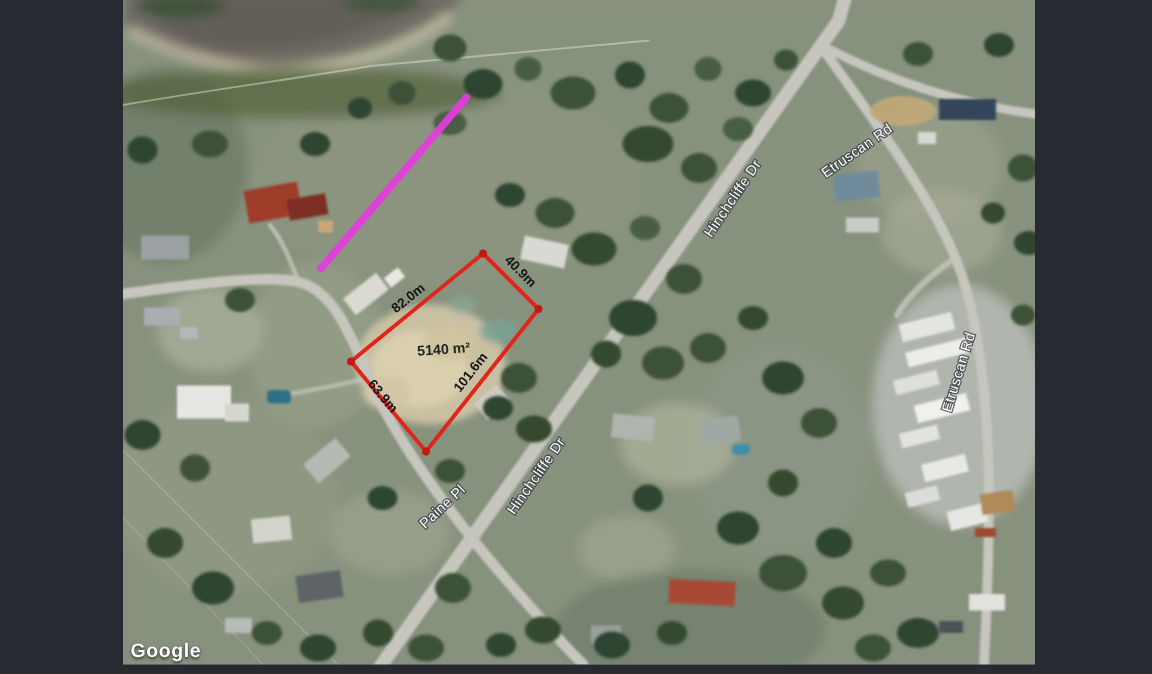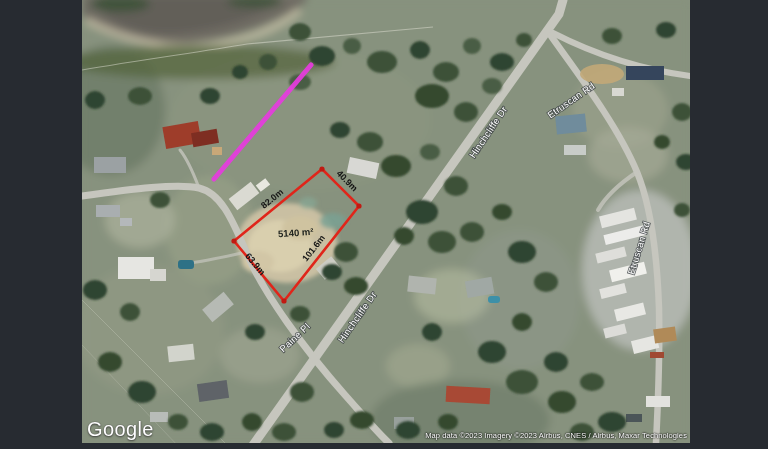--- a/index.html
+++ b/index.html
@@ -22,21 +22,21 @@
   .measure-label{
     font-family:"Liberation Sans", sans-serif;
     font-size:9px;font-weight:700;fill:#161616;text-anchor:middle;
   }
   .area-label{
     font-family:"Liberation Sans", sans-serif;
     font-size:9.5px;font-weight:600;fill:#20241f;text-anchor:middle;
   }
   .google-logo{
     position:absolute;left:5px;bottom:2px;
-    color:#fff;font-size:20px;font-weight:400;letter-spacing:.4px;
+    color:#fff;font-size:13px;font-weight:700;letter-spacing:.4px;
     text-shadow:0 1px 2px rgba(40,40,40,.8), 0 0 1px rgba(60,60,60,.9);
     user-select:none;cursor:pointer;
   }
   .attribution{
     position:absolute;right:3px;bottom:3px;
     color:#fff;font-size:7.5px;letter-spacing:.1px;white-space:nowrap;
     text-shadow:0 0 2px #000,0 0 2px #000;
   }
 </style>
 </head>
@@ -238,15 +238,14 @@
       <g>
         <text class="road-label" x="491" y="134" transform="rotate(-56 491 134)">Hinchcliffe Dr</text>
         <text class="road-label" x="573" y="103" transform="rotate(-35 573 103)">Etruscan Rd</text>
         <text class="road-label" x="642" y="249" transform="rotate(-73 642 249)">Etruscan Rd</text>
         <text class="road-label" x="360" y="319" transform="rotate(-55 360 319)">Hinchcliffe Dr</text>
         <text class="road-label" x="297" y="340" transform="rotate(-43 297 340)">Paine Pl</text>
       </g>
     </svg>
 
     <div class="google-logo">Google</div>
-    <div class="attribution">Map data ©2023 Imagery ©2023 Airbus, CNES / Airbus, Maxar Technologies</div>
   </div>
 </div>
 
 </body></html>

